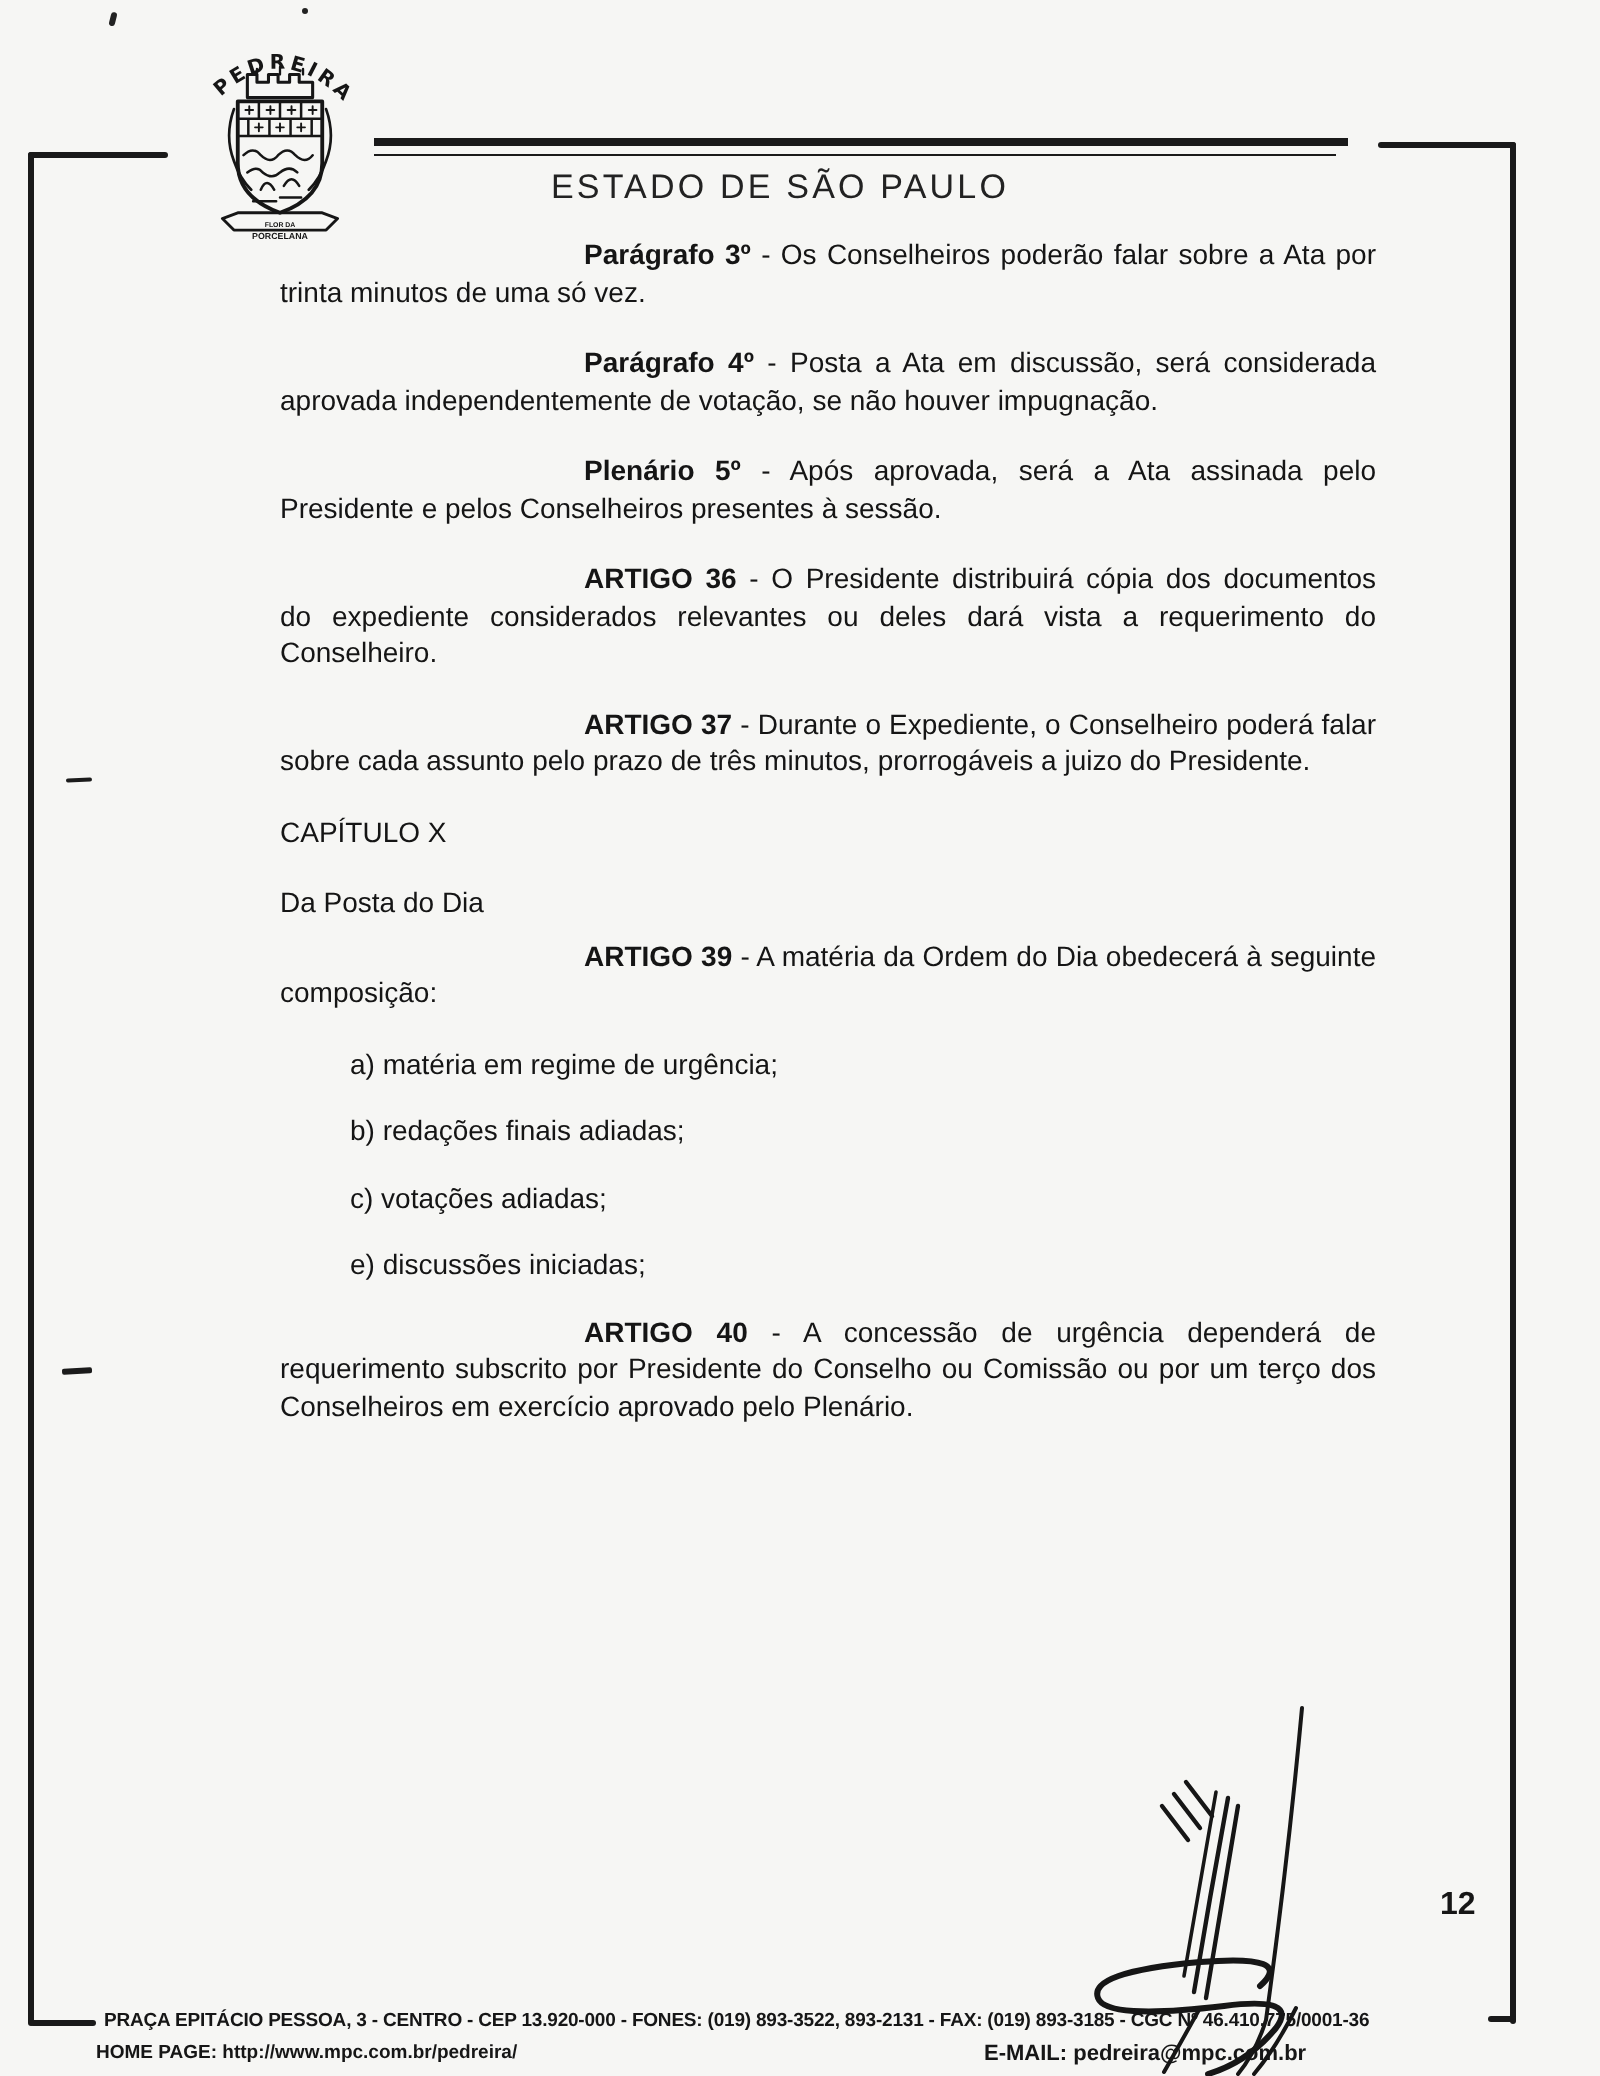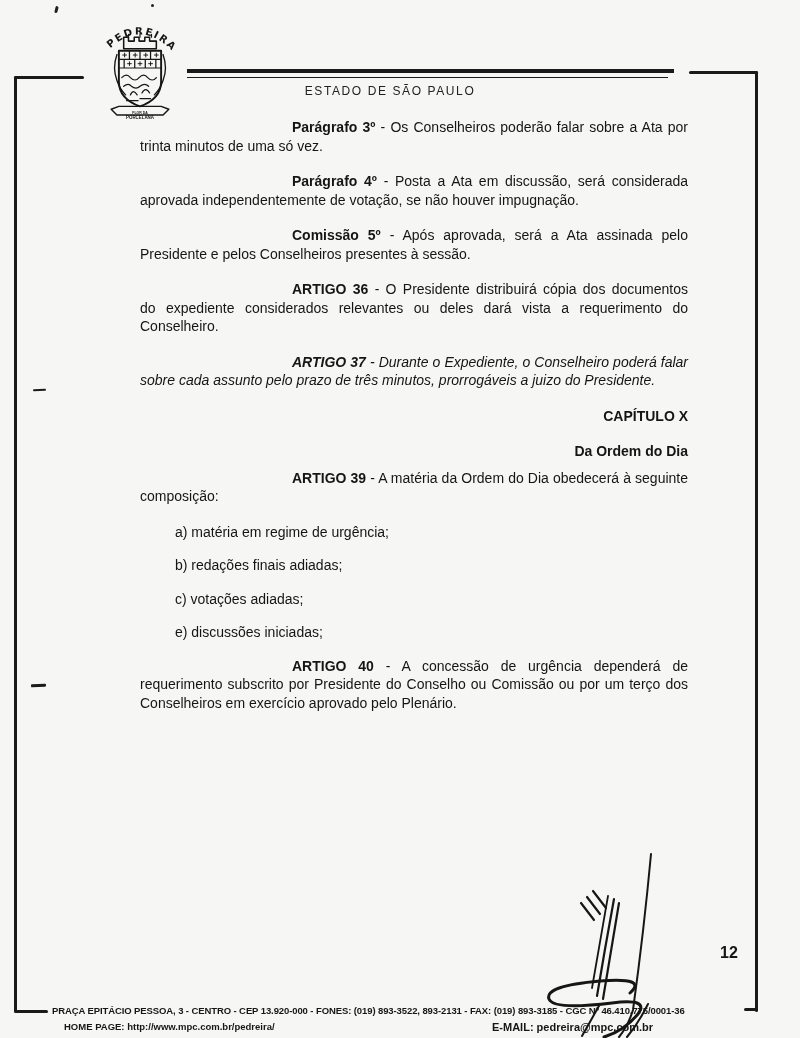--- a/index.html
+++ b/index.html
@@ -14,37 +14,37 @@
   #frame-right-top{left:689px;top:71px;width:69px;height:3px;border-radius:2px;}
   #frame-right-v{left:755px;top:71px;width:2.5px;height:941px;border-radius:2px;}
   #frame-right-bottom{left:744px;top:1008px;width:14px;height:2.5px;border-radius:2px;}
   
   .logo{position:absolute;left:92px;top:12px;width:96px;height:112px;}
   .title{position:absolute;left:190px;top:33px;width:575px;font-weight:700;font-size:31px;
          letter-spacing:-1px;white-space:nowrap;text-shadow:0.5px 0 0 currentColor;}
   #underline-thick{left:187px;top:69px;width:487px;height:3.5px;}
   #underline-thin{left:187px;top:76.5px;width:481px;height:1.5px;}
   .subtitle{position:absolute;left:190px;top:84px;width:400px;text-align:center;
-            font-size:12px;letter-spacing:1.6px;color:#222;}
+            font-size:17px;letter-spacing:1.6px;color:#222;}
   
   .content{position:absolute;left:140px;top:118px;width:548px;font-size:14px;
            line-height:18.5px;color:#151515;}
   .content p{margin:0 0 17px;}
   .para{text-indent:152px;text-align:justify;}
   .para .lead{font-weight:700;}
-  .gap-before{margin-top:8px !important;font-style:italic;}
-  .heading{font-weight:700;text-align:right;text-indent:0;}
+  .gap-before{margin-top:8px !important;}
+  .heading{font-weight:400;text-align:left;text-indent:0;}
   .heading.sub{margin-bottom:8px !important;}
   .item{margin:0 0 15px 35px !important;text-indent:0;}
   .item-last{margin-bottom:4px !important;}
   
   .page-number{position:absolute;left:720px;top:944px;font-weight:700;font-size:16px;}
   .footer-line1{position:absolute;left:52px;top:1005px;width:695px;font-weight:700;
                 font-size:9.5px;letter-spacing:-0.1px;white-space:nowrap;}
-  .footer-line2a{position:absolute;left:64px;top:1021px;font-weight:700;font-size:9.5px;white-space:nowrap;}
+  .footer-line2a{position:absolute;left:48px;top:1021px;font-weight:700;font-size:9.5px;white-space:nowrap;}
   .footer-line2b{position:absolute;left:492px;top:1021px;font-weight:700;font-size:11px;white-space:nowrap;}
   .margin-mark{position:absolute;background:#1b1b1b;border-radius:1px;}
   #margin-mark-1{left:33px;top:389px;width:13px;height:2px;transform:rotate(-2deg);}
   #margin-mark-2{left:31px;top:684px;width:15px;height:2.5px;transform:rotate(-3deg);}
   .speck{position:absolute;background:#222;}
   #speck-1{left:55px;top:6px;width:2.5px;height:7px;transform:rotate(14deg);border-radius:2px;}
   #speck-2{left:151px;top:4px;width:3px;height:3px;border-radius:50%;}
   .scribble{position:absolute;left:520px;top:840px;width:280px;height:198px;}
   svg .ink{stroke:#161616;fill:none;stroke-linecap:round;stroke-linejoin:round;}
 </style>
@@ -84,26 +84,26 @@
     <text x="50" y="109.5" text-anchor="middle" font-size="4.6" font-weight="bold" fill="#161616" font-family="Liberation Sans, sans-serif">PORCELANA</text>
   </svg>
 
   <div class="line" id="underline-thick"></div>
   <div class="line" id="underline-thin"></div>
   <div class="subtitle">ESTADO DE SÃO PAULO</div>
 
   <div class="content">
     <p class="para"><b class="lead">Parágrafo 3º</b><span> - Os Conselheiros poderão falar sobre a Ata por trinta minutos de uma só vez.</span></p>
     <p class="para"><b class="lead">Parágrafo 4º</b><span> - Posta a Ata em discussão, será considerada aprovada independentemente de votação, se não houver impugnação.</span></p>
-    <p class="para"><b class="lead">Comissão 5º</b><span> - Após aprovada, será a Ata assinada pelo Presidente e pelos Conselheiros presentes à sessão.</span></p>
+    <p class="para"><b class="lead">Plenário 5º</b><span> - Após aprovada, será a Ata assinada pelo Presidente e pelos Conselheiros presentes à sessão.</span></p>
     <p class="para"><b class="lead">ARTIGO 36</b><span> - O Presidente distribuirá cópia dos documentos do expediente considerados relevantes ou deles dará vista a requerimento do Conselheiro.</span></p>
     <p class="para gap-before"><b class="lead">ARTIGO 37</b><span> - Durante o Expediente, o Conselheiro poderá falar sobre cada assunto pelo prazo de três minutos, prorrogáveis a juizo do Presidente.</span></p>
 
     <p class="heading">CAPÍTULO X</p>
-    <p class="heading sub">Da Ordem do Dia</p>
+    <p class="heading sub">Da Posta do Dia</p>
 
     <p class="para"><b class="lead">ARTIGO 39</b><span> - A matéria da Ordem do Dia obedecerá à seguinte composição:</span></p>
 
     <p class="item">a) matéria em regime de urgência;</p>
     <p class="item">b) redações finais adiadas;</p>
     <p class="item">c) votações adiadas;</p>
     <p class="item">e) discussões iniciadas;</p>
 
     <p class="para"><b class="lead">ARTIGO 40</b><span> - A concessão de urgência dependerá de requerimento subscrito por Presidente do Conselho ou Comissão ou por um terço dos Conselheiros em exercício aprovado pelo Plenário.</span></p>
   </div>

